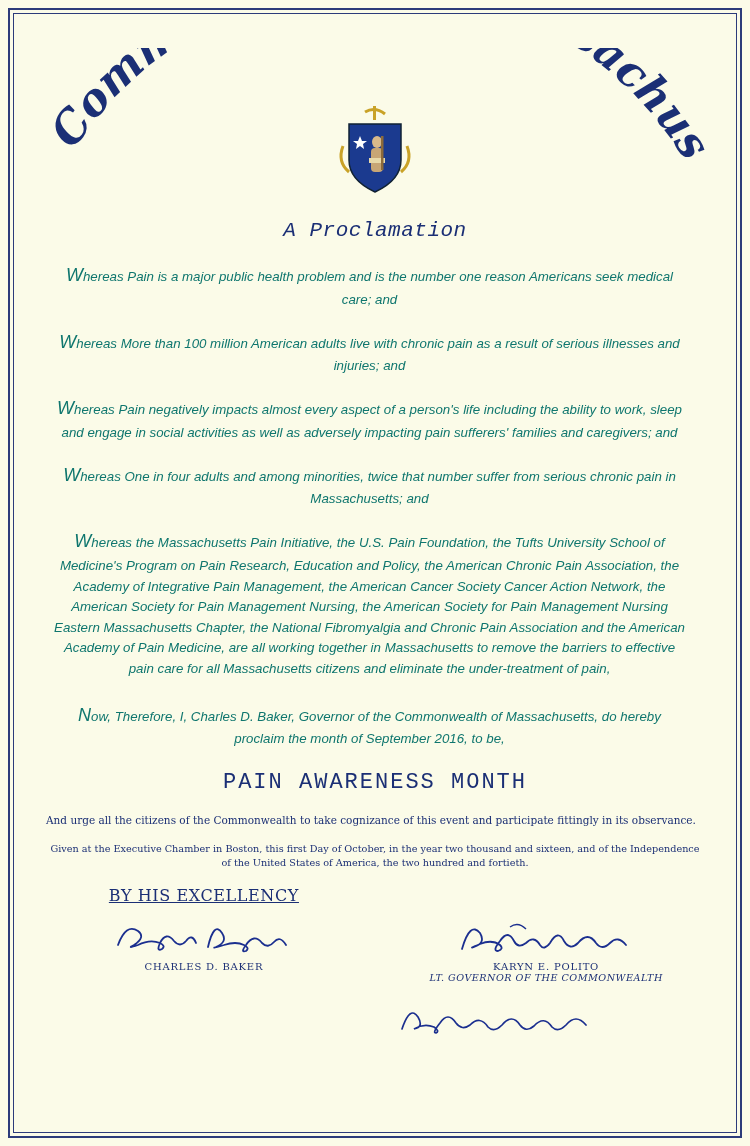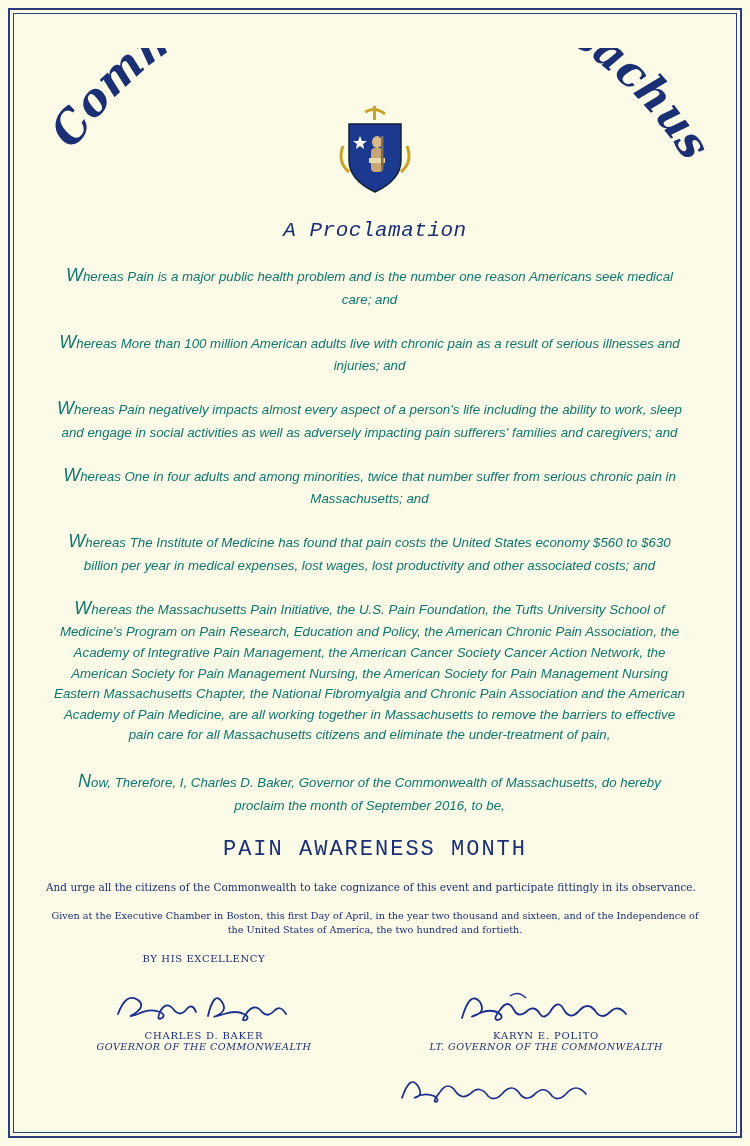--- a/index.html
+++ b/index.html
@@ -130,24 +130,25 @@
     justify-content: space-between;
     align-items: flex-start;
     margin-top: 6px;
   }
   .sig-col {
     width: 48%;
     text-align: center;
   }
   .excellency {
     font-family: "DejaVu Serif", serif;
-    font-size: 10px;
+    font-size: 16px;
     letter-spacing: 0.6px;
     color: #1b2f75;
-    margin-bottom: 20px;
+    margin-bottom: 10px;
+    text-decoration: underline;
   }
   .sig-svg {
     height: 44px;
   }
   .sig-name {
     font-family: "DejaVu Serif", serif;
     font-size: 10px;
     letter-spacing: 0.8px;
     color: #1b2f75;
     margin-top: 2px;
@@ -215,46 +216,42 @@
     </p>
     <p class="clause">
       <span class="lead">W</span><span>hereas More than 100 million American adults live with chronic pain as a result of serious illnesses and injuries; and</span>
     </p>
     <p class="clause">
       <span class="lead">W</span><span>hereas Pain negatively impacts almost every aspect of a person's life including the ability to work, sleep and engage in social activities as well as adversely impacting pain sufferers' families and caregivers; and</span>
     </p>
     <p class="clause">
       <span class="lead">W</span><span>hereas One in four adults and among minorities, twice that number suffer from serious chronic pain in Massachusetts; and</span>
     </p>
-    <p class="clause">
-      <span class="lead">W</span><span>hereas  The Institute of Medicine has found that pain costs the United States economy $560 to $630 billion per year in medical expenses, lost wages, lost productivity and other associated costs; and</span>
-    </p>
     <p class="clause wide">
       <span class="lead">W</span><span>hereas the Massachusetts Pain Initiative, the U.S. Pain Foundation, the Tufts University School of Medicine's Program on Pain Research, Education and Policy, the American Chronic Pain Association, the Academy of Integrative Pain Management, the American Cancer Society Cancer Action Network, the American Society for Pain Management Nursing, the American Society for Pain Management Nursing Eastern Massachusetts Chapter, the National Fibromyalgia and Chronic Pain Association and the American Academy of Pain Medicine, are all working together in Massachusetts to remove the barriers to effective pain care for all Massachusetts citizens and eliminate the under-treatment of pain,</span>
     </p>
 
     <p class="clause now">
       <span class="lead">N</span><span>ow, Therefore, I, Charles D. Baker, Governor of the Commonwealth of Massachusetts, do hereby proclaim the month of September 2016, to be,</span>
     </p>
 
     <div class="award-title">PAIN AWARENESS MONTH</div>
 
     <div class="urge">And urge all the citizens of the Commonwealth to take cognizance of this event and participate fittingly in its observance.</div>
-    <div class="given">Given at the Executive Chamber in Boston, this first Day of April, in the year two thousand and sixteen, and of the Independence of the United States of America, the two hundred and fortieth.</div>
+    <div class="given">Given at the Executive Chamber in Boston, this first Day of October, in the year two thousand and sixteen, and of the Independence of the United States of America, the two hundred and fortieth.</div>
 
     <div class="sig-row">
       <div class="sig-col">
         <div class="excellency">BY HIS EXCELLENCY</div>
         <div class="sig-svg">
           <svg width="200" height="44" viewBox="0 0 200 44">
             <path d="M14 30 Q22 8 34 16 Q42 22 30 30 Q22 34 34 30 Q46 24 56 28 Q62 31 58 34 Q52 37 56 28 Q62 16 70 26 Q76 33 82 26 Q88 18 92 28 M104 32 Q110 6 118 18 Q124 27 112 32 Q106 34 120 30 Q132 26 140 30 Q146 33 142 36 Q136 38 142 30 Q150 18 158 28 Q164 34 170 27 Q176 20 182 30" fill="none" stroke="#1b2f8f" stroke-width="1.8" stroke-linecap="round"></path>
           </svg>
         </div>
         <div class="sig-name">CHARLES D. BAKER</div>
-        <div class="sig-role">GOVERNOR OF THE COMMONWEALTH</div>
       </div>
 
       <div class="sig-col">
         <div class="excellency" style="visibility:hidden;">&nbsp;</div>
         <div class="sig-svg">
           <svg width="200" height="44" viewBox="0 0 200 44">
             <path d="M16 34 Q24 6 34 18 Q40 28 28 32 Q22 34 34 29 Q46 24 54 30 Q58 34 52 36 Q46 36 54 26 Q62 14 68 26 Q72 34 80 28 Q88 20 94 30 Q98 36 104 28 Q112 14 118 26 Q124 36 132 28 Q142 16 150 28 Q156 36 164 28 Q172 20 180 30" fill="none" stroke="#1b2f8f" stroke-width="1.8" stroke-linecap="round"></path>
             <path d="M64 12 Q72 6 80 14" fill="none" stroke="#1b2f8f" stroke-width="1.4"></path>
           </svg>
         </div>

